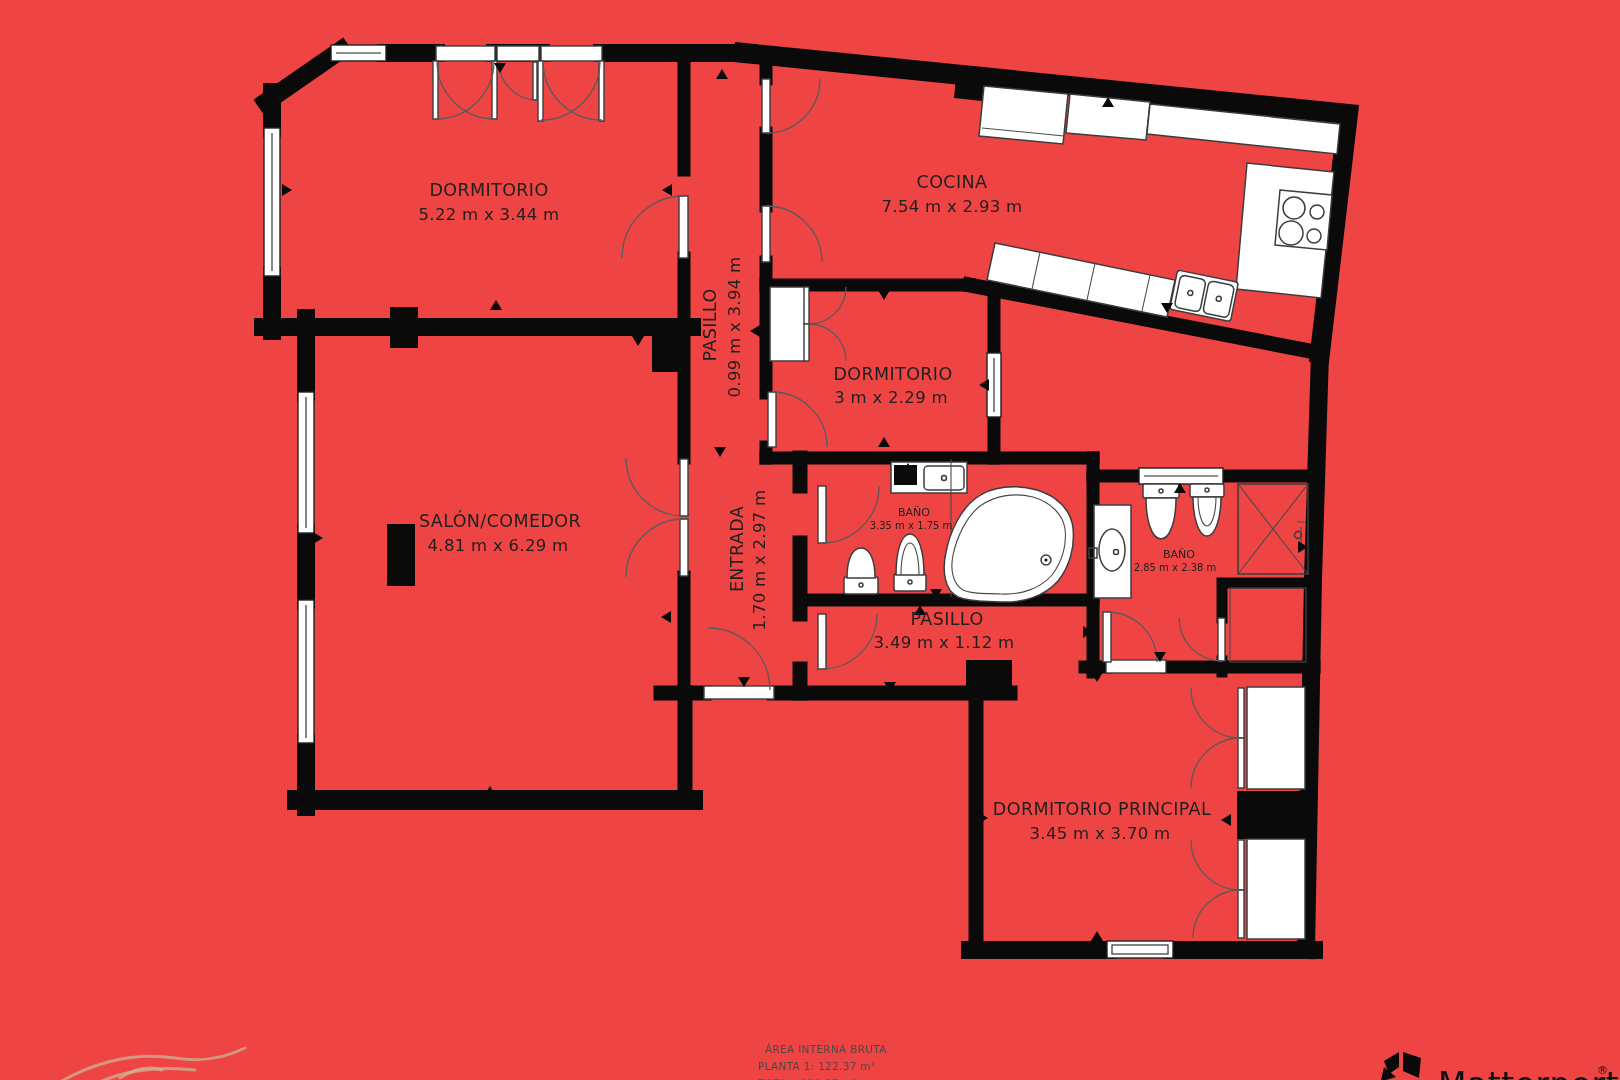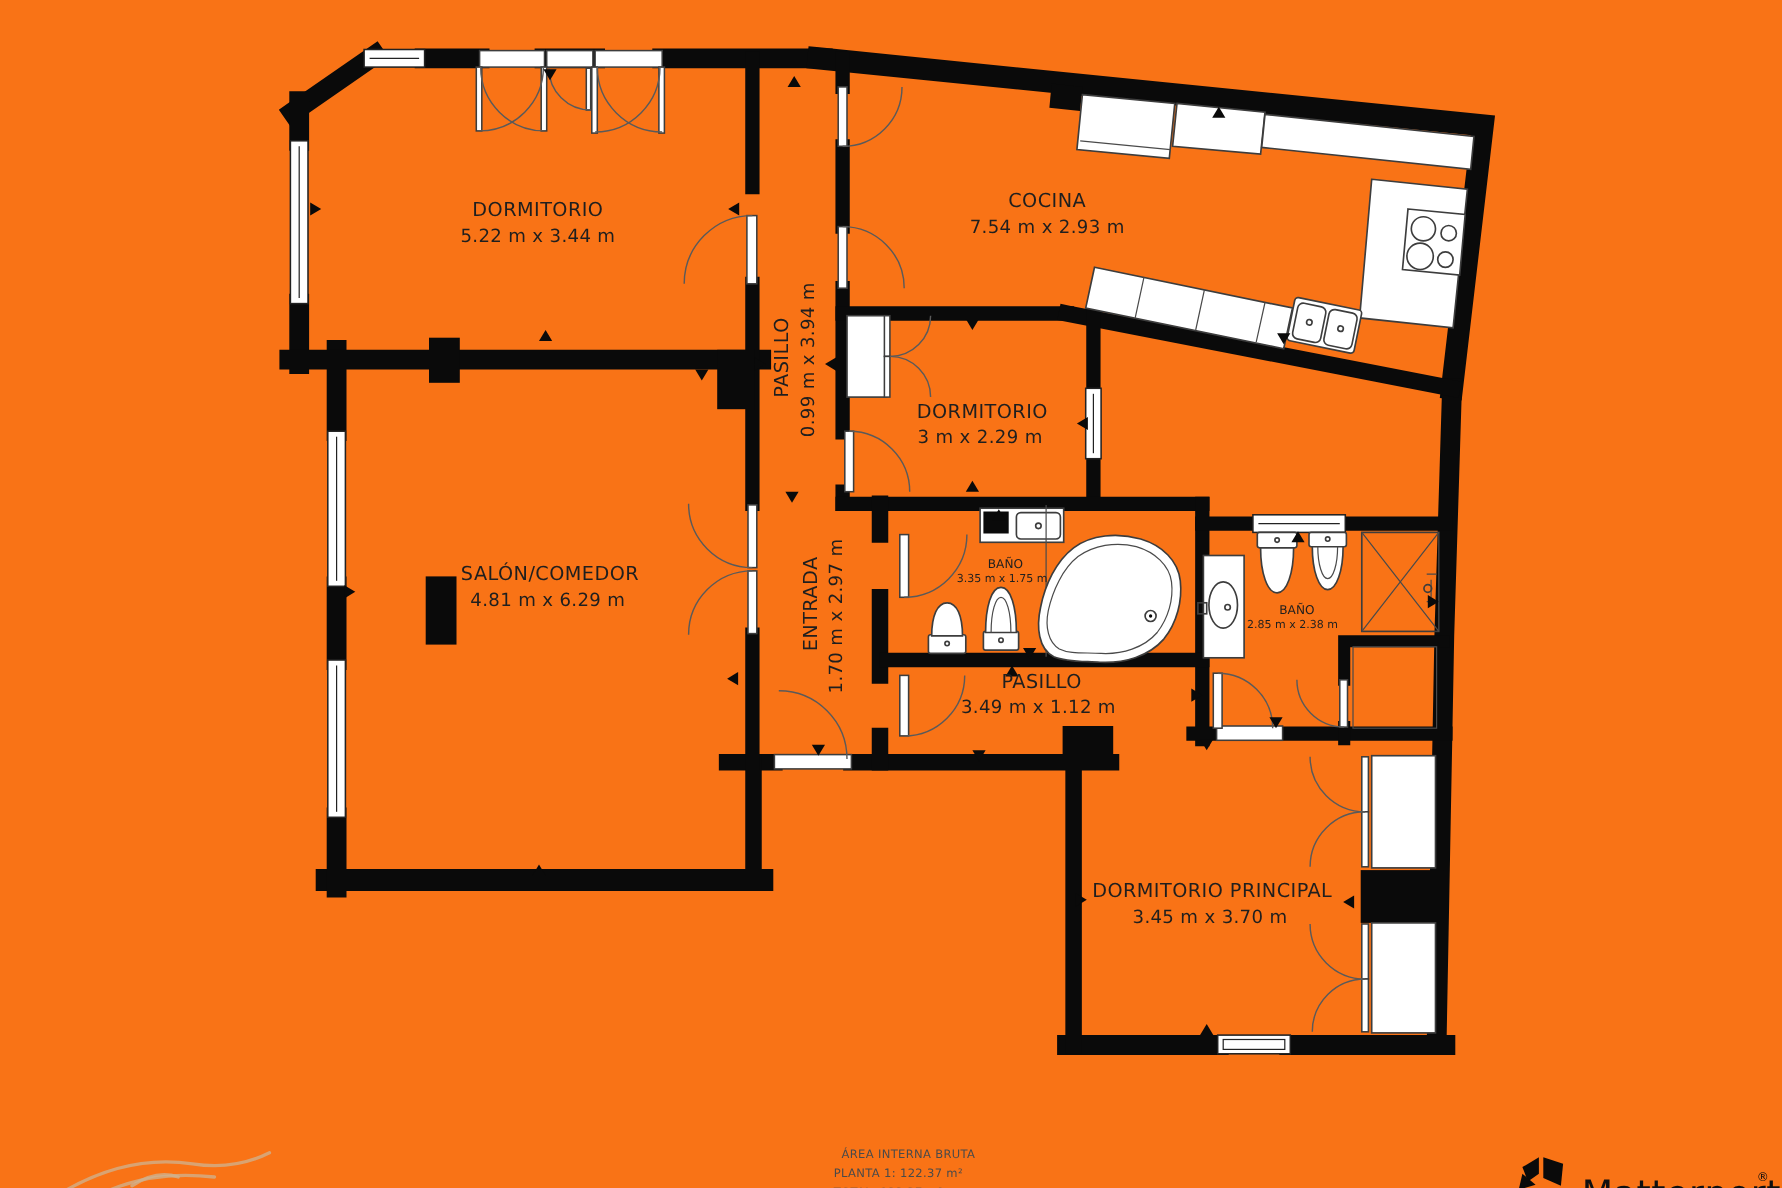--- a/index.html
+++ b/index.html
@@ -1,16 +1,16 @@
 <!DOCTYPE html>
 <html><head>
 <meta charset="utf-8">
 <style>
   html,body{margin:0;padding:0;background:#fff;}
-  .page{position:relative;width:1620px;height:1080px;background:#f97316;overflow:hidden;
+  .page{position:relative;width:1620px;height:1080px;background:#ef4444;overflow:hidden;
         font-family:"DejaVu Sans",sans-serif;}
   svg{display:block}
   
   .w20{stroke:#0a0a0a;stroke-width:20;fill:none;stroke-linecap:square}
   .w18{stroke:#0a0a0a;stroke-width:18;fill:none;stroke-linecap:square}
   .w15{stroke:#0a0a0a;stroke-width:15;fill:none;stroke-linecap:square}
   .w13{stroke:#0a0a0a;stroke-width:13;fill:none;stroke-linecap:square}
   .w11{stroke:#0a0a0a;stroke-width:11;fill:none;stroke-linecap:square}
   .blk{fill:#0a0a0a;stroke:none}
   .fx{stroke:#3d3d3d;stroke-width:1.5;fill:#fff}

